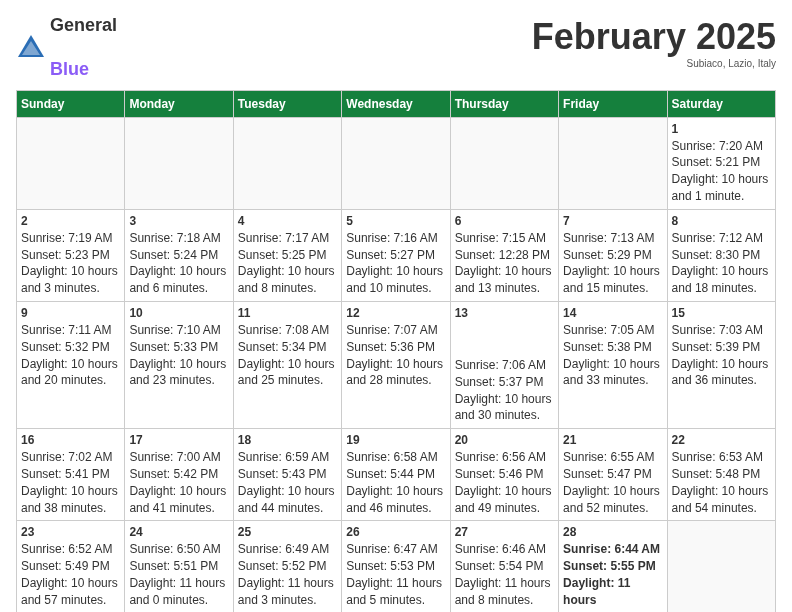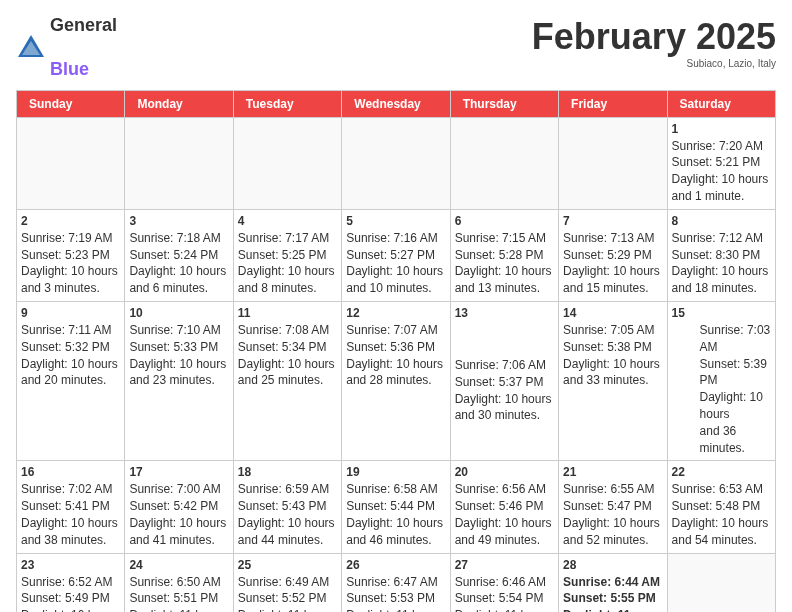--- a/index.html
+++ b/index.html
@@ -52,25 +52,25 @@
     .location {
       font-size: 10px;
       color: #555;
     }
     .calendar {
       width: 100%;
       border-collapse: collapse;
       border: 1px solid #ccc;
     }
     .calendar th {
-      background: #ef4444;
+      background: #15803d;
       color: #fff;
       font-size: 12px;
       font-weight: bold;
-      padding: 6px 12px;
+      padding: 6px 4px;
       text-align: left;
       border: 1px solid #ccc;
     }
     .calendar td {
       vertical-align: top;
       border: 1px solid #ccc;
       padding: 4px;
       width: calc(100% / 7);
       min-height: 80px;
       font-size: 9.5px;
@@ -165,21 +165,21 @@
         <td>
           <span class="day-number">5</span>
           <div class="day-info" style="white-space: pre-line;">Sunrise: 7:16 AM
 Sunset: 5:27 PM
 Daylight: 10 hours
 and 10 minutes.</div>
         </td>
         <td>
           <span class="day-number">6</span>
           <div class="day-info" style="white-space: pre-line;">Sunrise: 7:15 AM
-Sunset: 5:28 PM
+Sunset: 12:28 PM
 Daylight: 10 hours
 and 13 minutes.</div>
         </td>
         <td>
           <span class="day-number">7</span>
           <div class="day-info" style="white-space: pre-line;">Sunrise: 7:13 AM
 Sunset: 5:29 PM
 Daylight: 10 hours
 and 15 minutes.</div>
         </td>
@@ -229,21 +229,21 @@
         </td>
         <td>
           <span class="day-number">14</span>
           <div class="day-info" style="white-space: pre-line;">Sunrise: 7:05 AM
 Sunset: 5:38 PM
 Daylight: 10 hours
 and 33 minutes.</div>
         </td>
         <td>
           <span class="day-number">15</span>
-          <div class="day-info" style="white-space: pre-line; margin-left: 28px;">Sunrise: 7:03 AM
+          <div class="day-info" style="white-space: pre-line;">Sunrise: 7:03 AM
 Sunset: 5:39 PM
 Daylight: 10 hours
 and 36 minutes.</div>
         </td>
       </tr>
       <tr>
         <td>
           <span class="day-number">16</span>
           <div class="day-info" style="white-space: pre-line;">Sunrise: 7:02 AM
 Sunset: 5:41 PM

